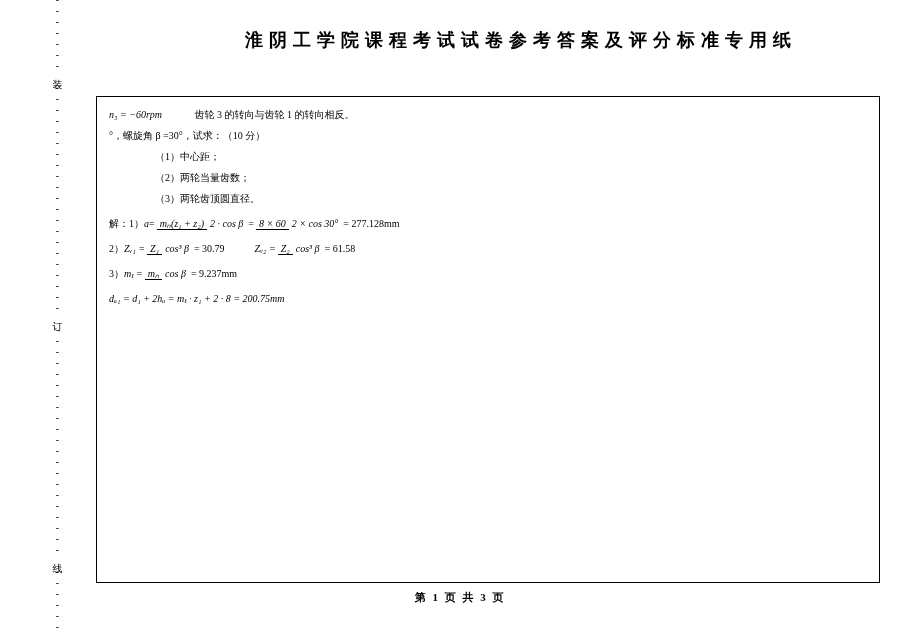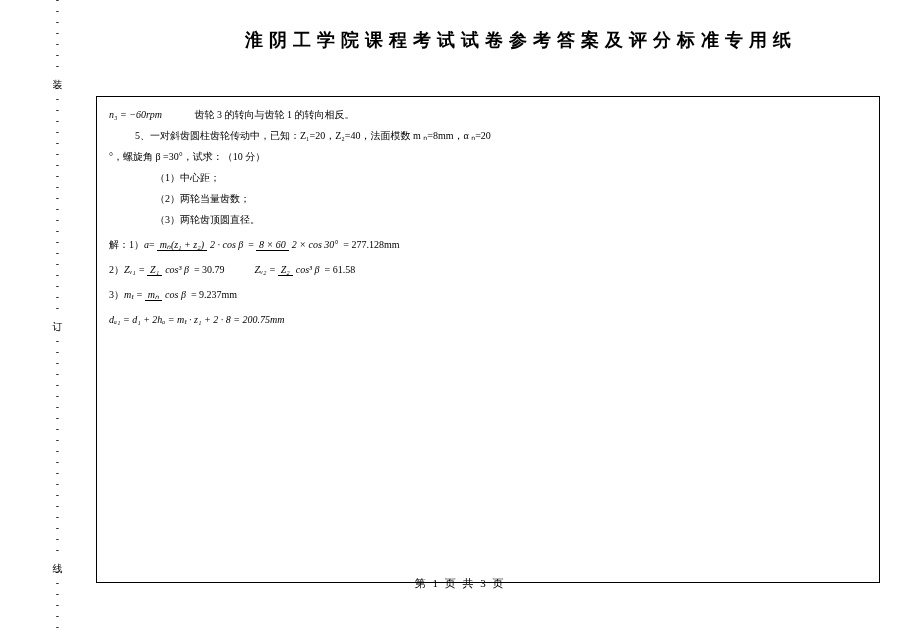--- a/index.html
+++ b/index.html
@@ -76,47 +76,47 @@
     .frac .num, .frac .den {
       padding: 0 3px;
       line-height: 1.1;
       white-space: nowrap;
     }
     .frac .num { border-bottom: 1px solid #000; }
     .tnr { font-family: "Times New Roman", serif; font-style: italic; }
     .rm { font-style: normal; }
     .footer {
       position: absolute;
-      bottom: 46px;
+      bottom: 32px;
       left: 0;
       right: 0;
       text-align: center;
       font-size: 11px;
       letter-spacing: 2px;
+      font-weight: bold;
     }
     .gap { display: inline-block; width: 30px; }
   </style>
 </head>
 <body>
 
 <div class="header-title">淮阴工学院课程考试试卷参考答案及评分标准专用纸</div>
 
 <div class="side-binding">
   <div class="side-text">---------------------装 ---------------------订 ---------------------线 ---------------------</div>
 </div>
 
 <div class="content-frame">
   <div class="content">
 
     <div class="line">
       <span class="tnr">n₃ = −60rpm</span>
       <span style="margin-left:30px;">齿轮 3 的转向与齿轮 1 的转向相反。</span>
     </div>
 
-    <div class="line indent1">5、一对斜齿圆柱齿轮传动中，已知：Z₁=20，Z₂=40，法面模数 m ₙ=8mm，α ₙ=20</div>
     <div class="line">°，螺旋角 β =30°，试求：（10 分）</div>
     <div class="line indent2">（1）中心距；</div>
     <div class="line indent2">（2）两轮当量齿数；</div>
     <div class="line indent2">（3）两轮齿顶圆直径。</div>
 
     <div class="eq-row">
       <span class="eq-label">解：1）</span>
       <span class="tnr">a</span>
       <span class="tnr rm">=</span>
       <span class="frac tnr">

